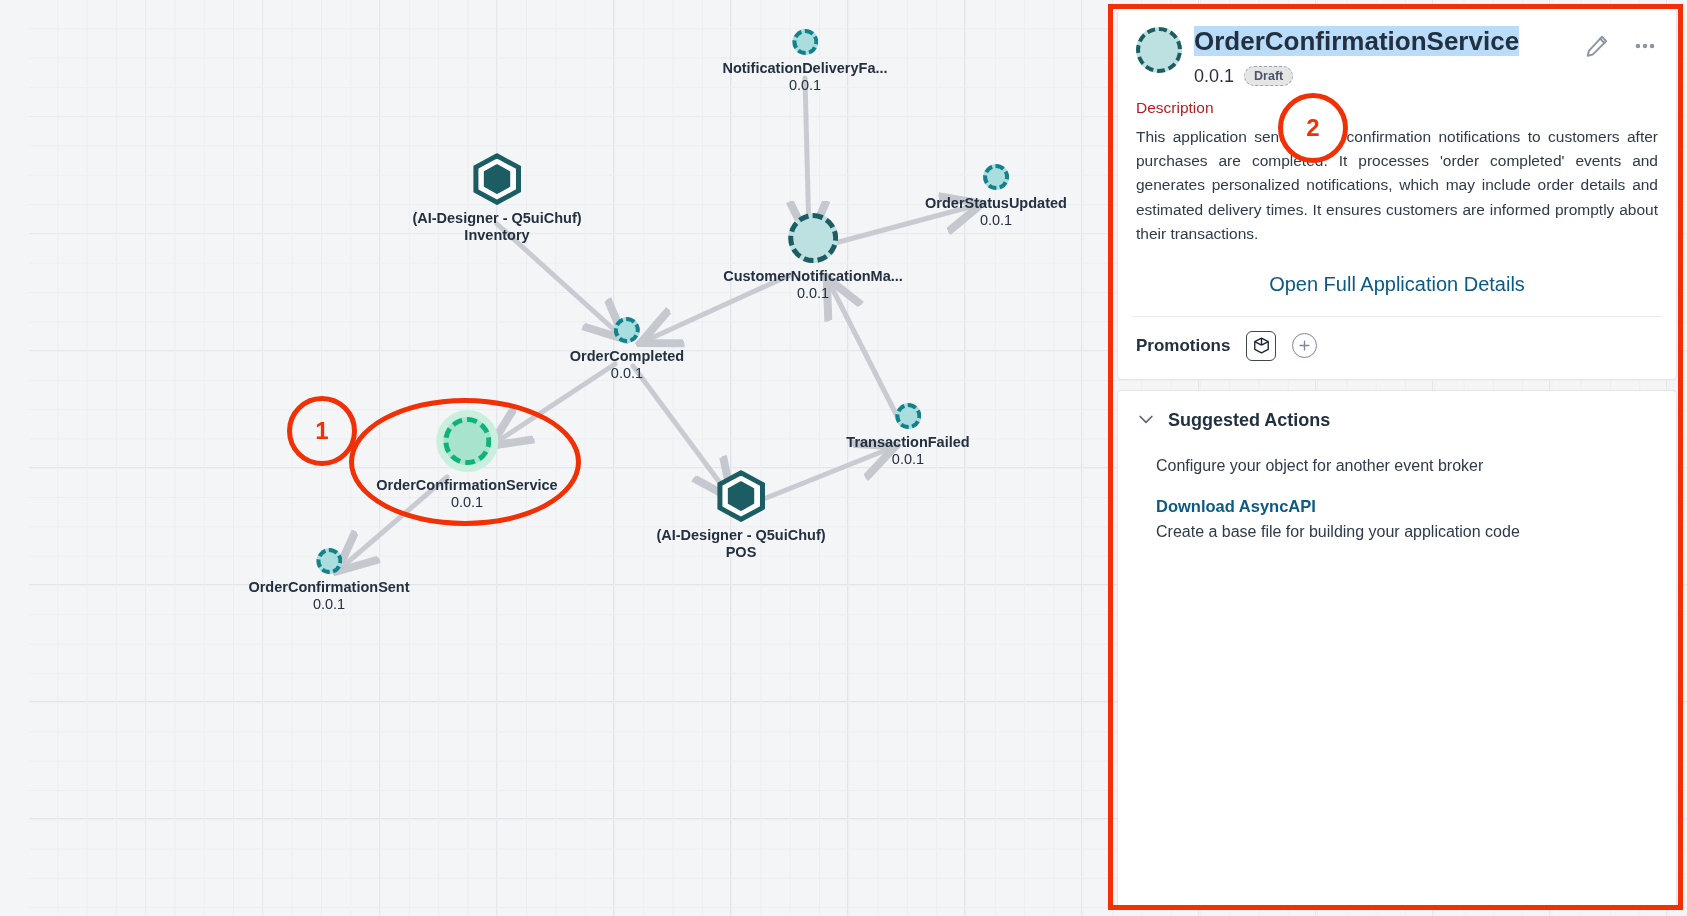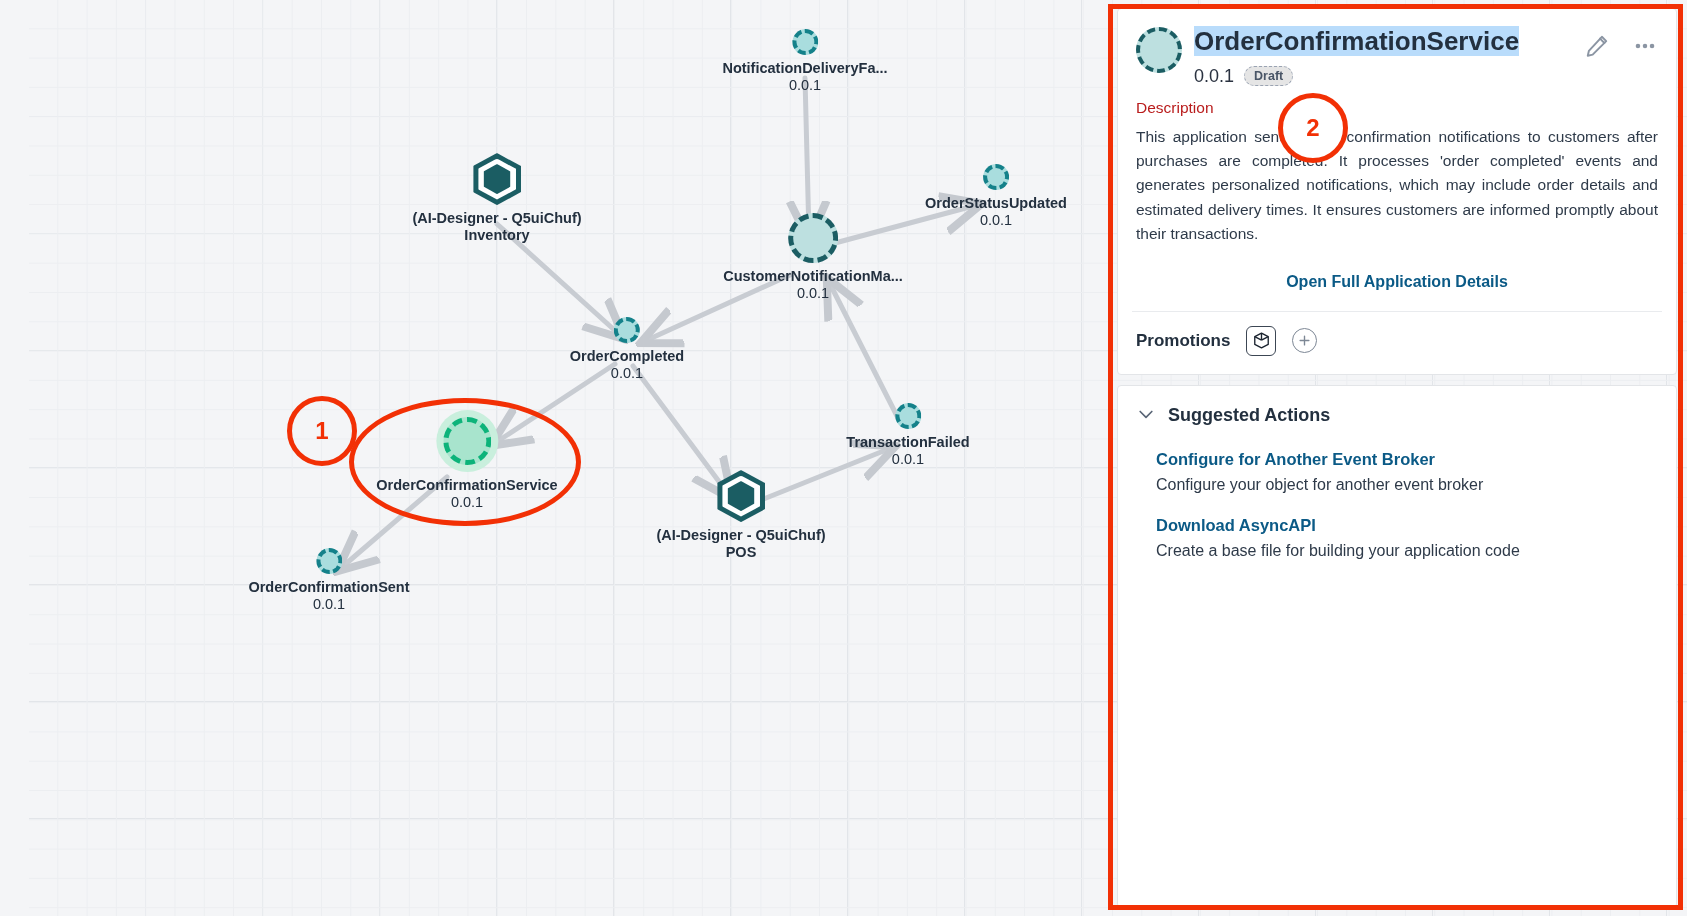--- a/index.html
+++ b/index.html
@@ -200,22 +200,22 @@
     overflow: hidden;
   }
   .link-row {
     text-align: center;
     padding: 18px 0 20px 0;
     border-bottom: 1px solid #e9ebee;
     margin: 6px 14px 0 14px;
   }
   .link {
     color: #0b5a86;
-    font-size: 16px;
-    font-weight: bold;
+    font-size: 20px;
+    font-weight: normal;
     text-decoration: none;
     cursor: pointer;
   }
   .promo-row {
     display: flex; align-items: center; gap: 16px;
     padding: 14px 18px 18px 18px;
   }
   .promo-label { font-size: 17px; font-weight: bold; color: #23303f; }
   .promo-box {
     width: 30px; height: 30px;
@@ -426,21 +426,20 @@
       <div class="sa-head">
         <span>
           <svg width="20" height="20" viewBox="0 0 24 24" fill="none" stroke="#5a6677" stroke-width="2" stroke-linecap="round" stroke-linejoin="round">
             <path d="M5 9 L12 16 L19 9"></path>
           </svg>
         </span>
         <span class="sa-title">Suggested Actions</span>
       </div>
 
       <div class="sa-item">
-        <div class="sa-item-title">Configure for Another Event Broker</div>
         <div class="sa-item-desc">Configure your object for another event broker</div>
       </div>
       <div class="sa-item">
         <div class="sa-item-title">Download AsyncAPI</div>
         <div class="sa-item-desc">Create a base file for building your application code</div>
       </div>
     </div>
   </div>
 
   <div class="anno-rect" style="left:1108px; top:4px; width:575px; height:906px;"></div>

